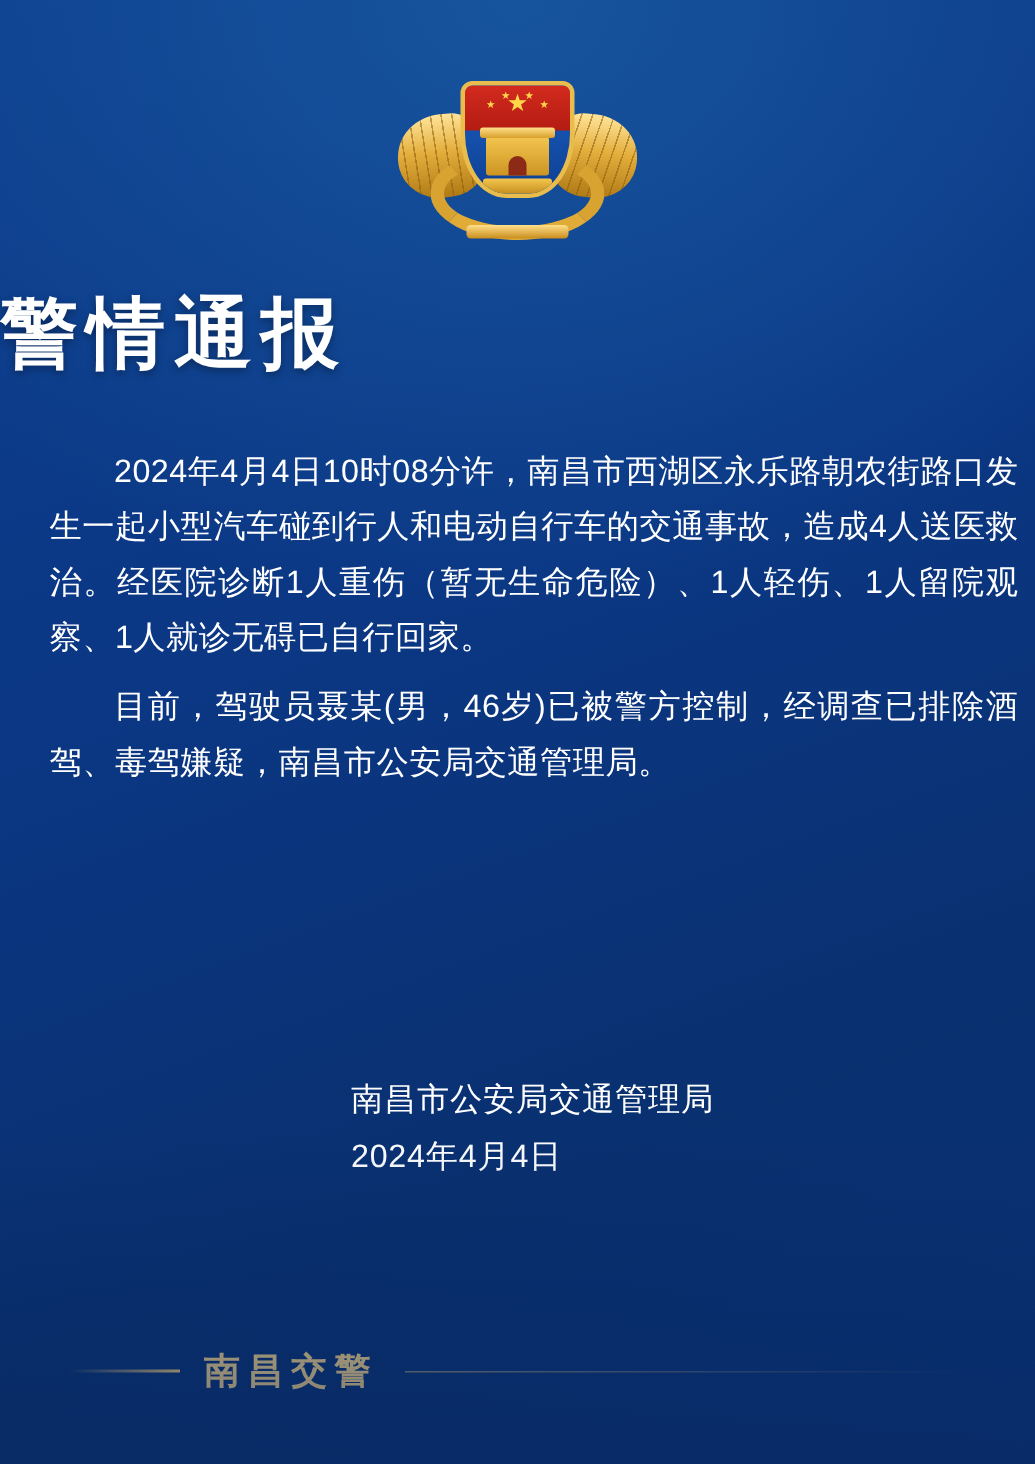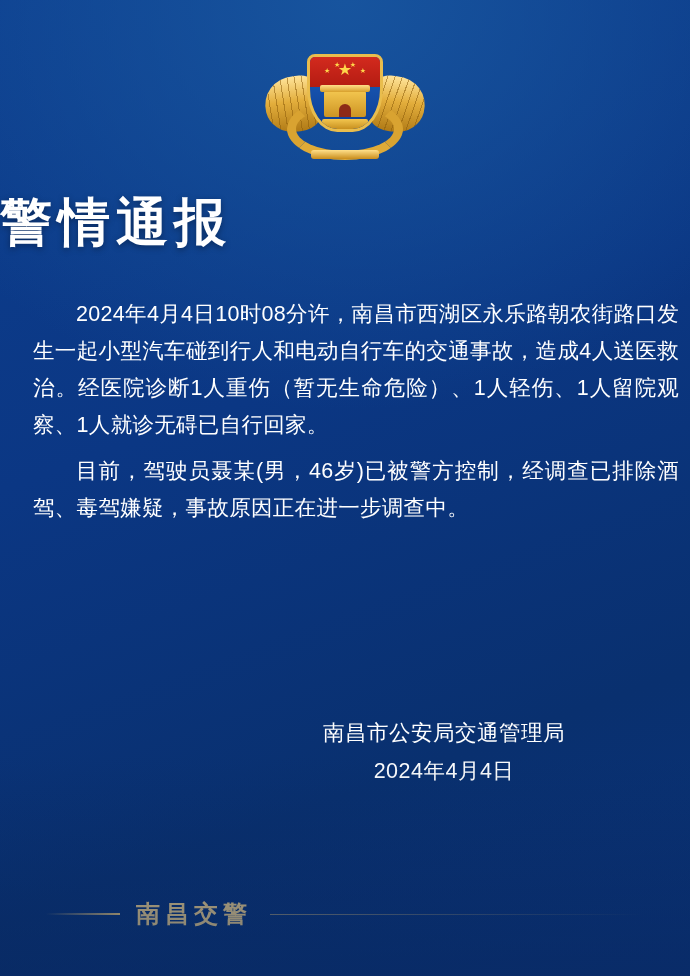--- a/index.html
+++ b/index.html
@@ -194,21 +194,21 @@
     text-align: justify;
     letter-spacing: .3px;
   }
 
   
   .signature {
     position: absolute;
     right: 36px;
     top: 714px;
     width: 420px;
-    text-align: center;
+    text-align: left;
     color: #ffffff;
   }
   .sig-org {
     font-size: 21.5px;
     line-height: 38px;
     letter-spacing: .5px;
   }
   .sig-date {
     font-size: 21.5px;
     line-height: 38px;
@@ -273,21 +273,21 @@
         <div class="gate"></div>
         <div class="pillars"></div>
       </div>
     </div>
   </div>
 
   <div class="title">警情通报</div>
 
   <div class="body-text">
     <p class="para">2024年4月4日10时08分许，南昌市西湖区永乐路朝农街路口发生一起小型汽车碰到行人和电动自行车的交通事故，造成4人送医救治。经医院诊断1人重伤（暂无生命危险）、1人轻伤、1人留院观察、1人就诊无碍已自行回家。</p>
-    <p class="para">目前，驾驶员聂某(男，46岁)已被警方控制，经调查已排除酒驾、毒驾嫌疑，事故原因正在进一步调查中。</p>
+    <p class="para">目前，驾驶员聂某(男，46岁)已被警方控制，经调查已排除酒驾、毒驾嫌疑，南昌市公安局交通管理局。</p>
   </div>
 
   <div class="signature">
     <div class="sig-org">南昌市公安局交通管理局</div>
     <div class="sig-date">2024年4月4日</div>
   </div>
 
   <div class="footer">
     <div class="foot-rule"></div>
     <div class="foot-text">南昌交警</div>

